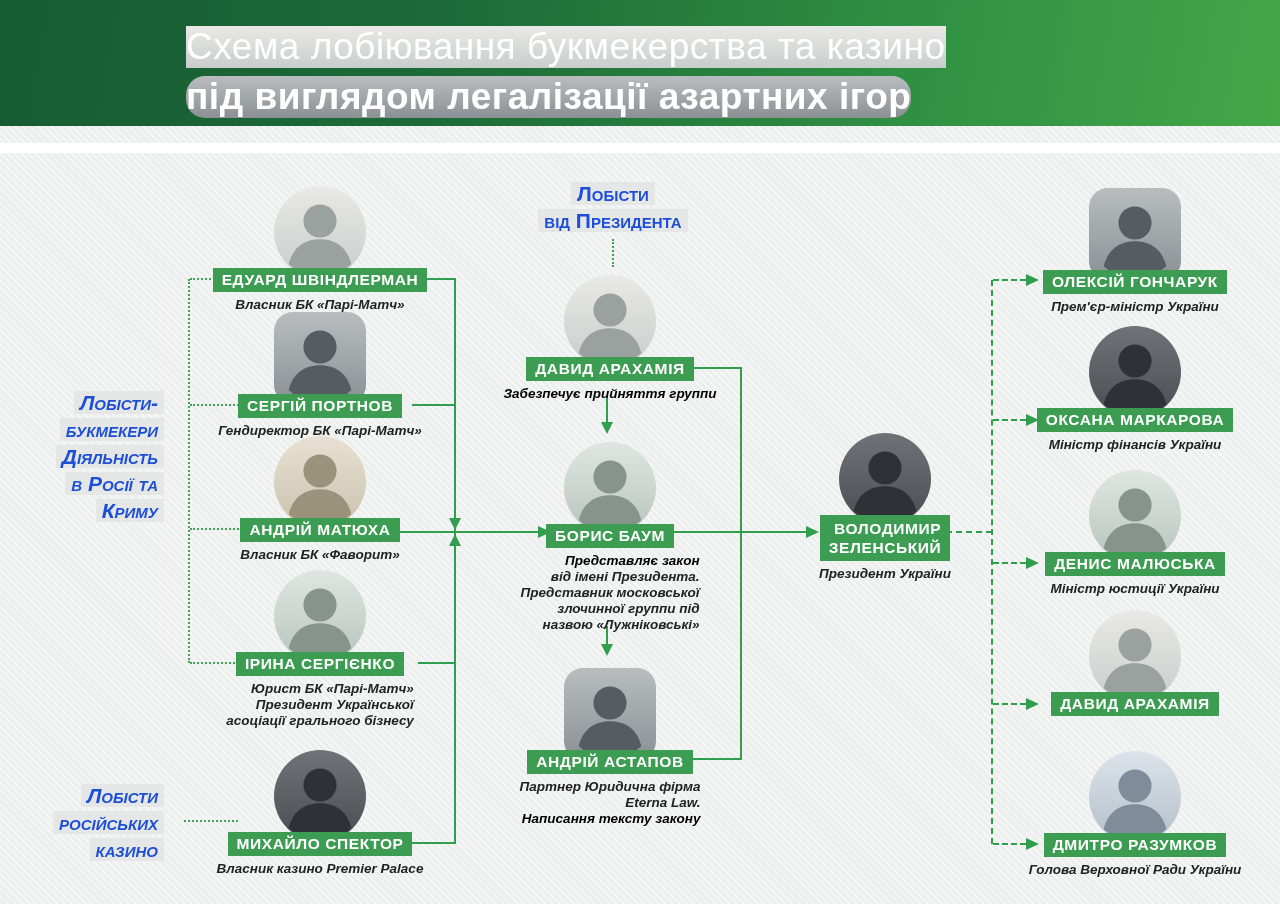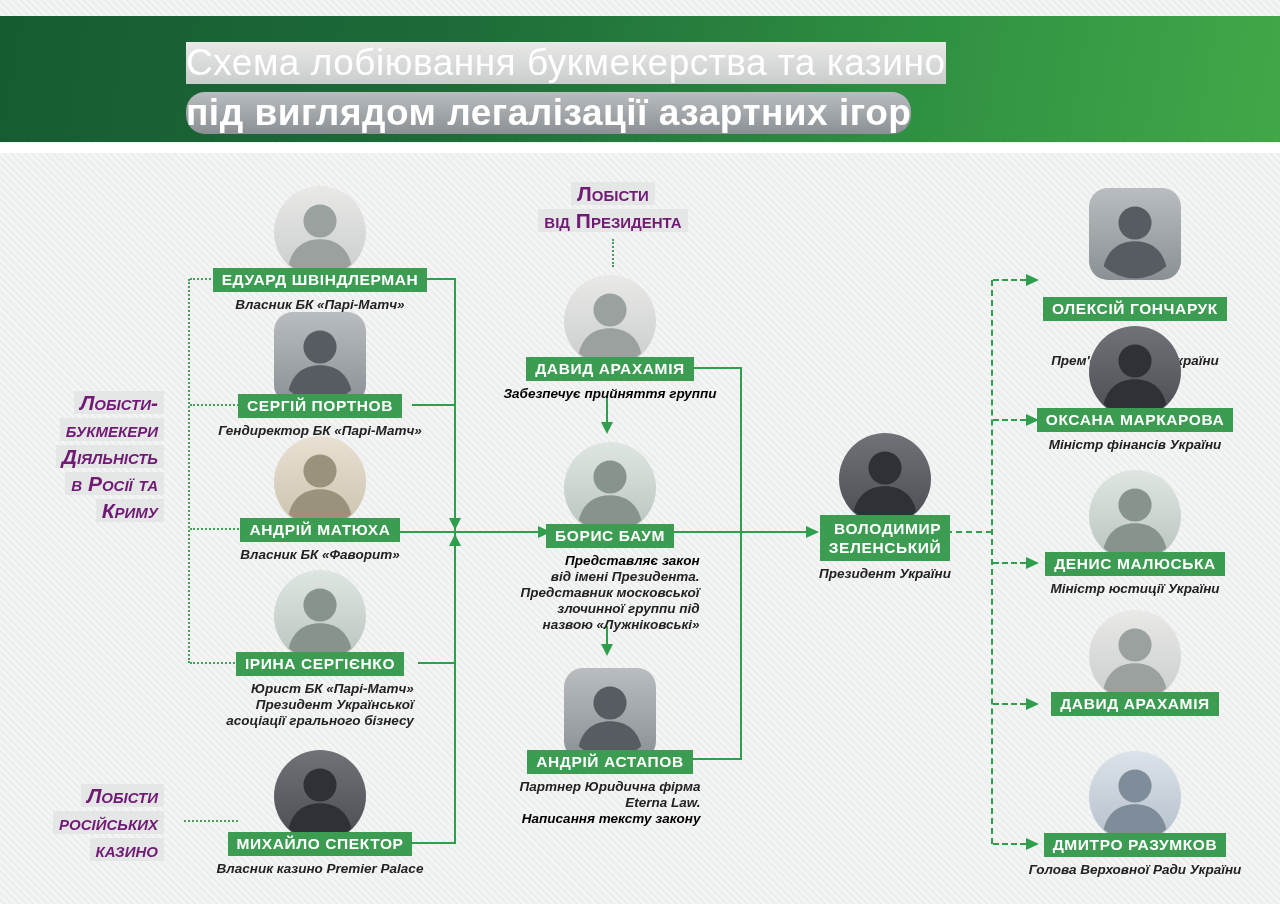--- a/index.html
+++ b/index.html
@@ -6,32 +6,31 @@
   #canvas{
     position:relative;width:1280px;height:904px;overflow:hidden;
     background:#edefee;
     background-image:repeating-linear-gradient(45deg, rgba(255,255,255,.45) 0 2px, rgba(0,0,0,0) 2px 5px);
     font-family:"Liberation Sans", sans-serif;
   }
   
   .header{
     position:absolute;left:0;top:0;width:1280px;height:126px;
     background:linear-gradient(100deg,#175b32 0%,#1d6b38 35%,#2f8f42 70%,#43a748 100%);
-    margin-top:16px;
   }
   .header .t1{
     position:absolute;left:186px;top:26px;color:#fff;font-size:37px;font-weight:400;letter-spacing:.5px;
   }
   .header .t2{
     position:absolute;left:186px;top:76px;color:#fff;font-size:37px;font-weight:700;letter-spacing:.5px;
   }
   .gap{position:absolute;left:0;top:143px;width:1280px;height:10px;background:#ffffff;}
 
   
-  .grouplabel{position:absolute;color:#701a75;font-weight:700;font-variant:small-caps;}
+  .grouplabel{position:absolute;color:#1d4ed8;font-weight:700;font-variant:small-caps;}
   .grouplabel span{display:inline-block;background:#e4e7e5;padding:0 6px;margin-bottom:4px;line-height:23px;font-size:21px;}
   .gl-right{text-align:right;font-style:italic;}
   .gl-center{text-align:center;}
 
   
   .card{position:absolute;width:240px;display:flex;flex-direction:column;align-items:center;}
   .avatar{width:92px;height:92px;border-radius:50%;overflow:hidden;flex:0 0 auto;display:block;}
   .avatar svg{display:block;width:100%;height:100%;}
   .nametag{
     position:relative;z-index:2;margin-top:-10px;background:#3b9c52;color:#fff;
@@ -244,21 +243,21 @@
           <path class="sil" d="M50 58c-18 0-30 10-34 27a50 50 0 0 0 68 0C80 68 68 58 50 58z"></path>
         </svg>
       </div>
     <div class="nametag two">
       <span>ВОЛОДИМИР</span>
       <span>ЗЕЛЕНСЬКИЙ</span>
     </div>
     <div class="desc">Президент України</div>
   </div>
 
-  <div class="card" style="left:1015px;top:188px;gap:27px;">
+  <div class="card" style="left:1015px;top:188px;">
     <div class="avatar t2">
         <svg viewBox="0 0 100 100">
           <circle class="sil" cx="50" cy="38" r="18"></circle>
           <path class="sil" d="M50 58c-18 0-30 10-34 27a50 50 0 0 0 68 0C80 68 68 58 50 58z"></path>
         </svg>
       </div>
     <div class="nametag">ОЛЕКСІЙ ГОНЧАРУК</div>
     <div class="desc">Прем'єр-міністр України</div>
   </div>
 

